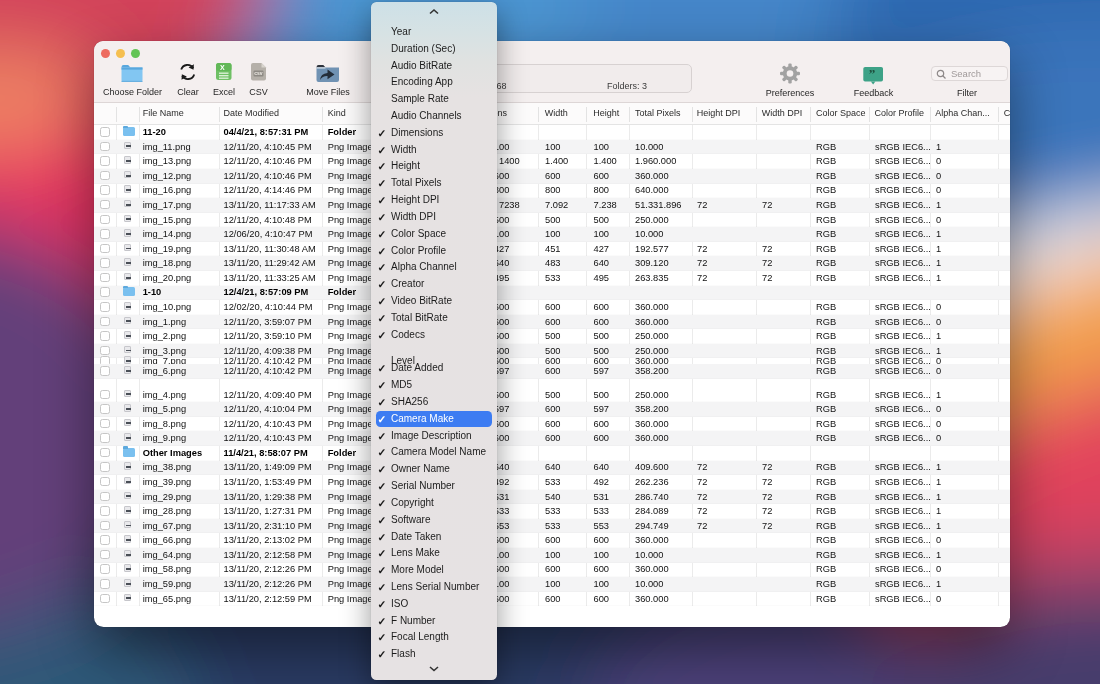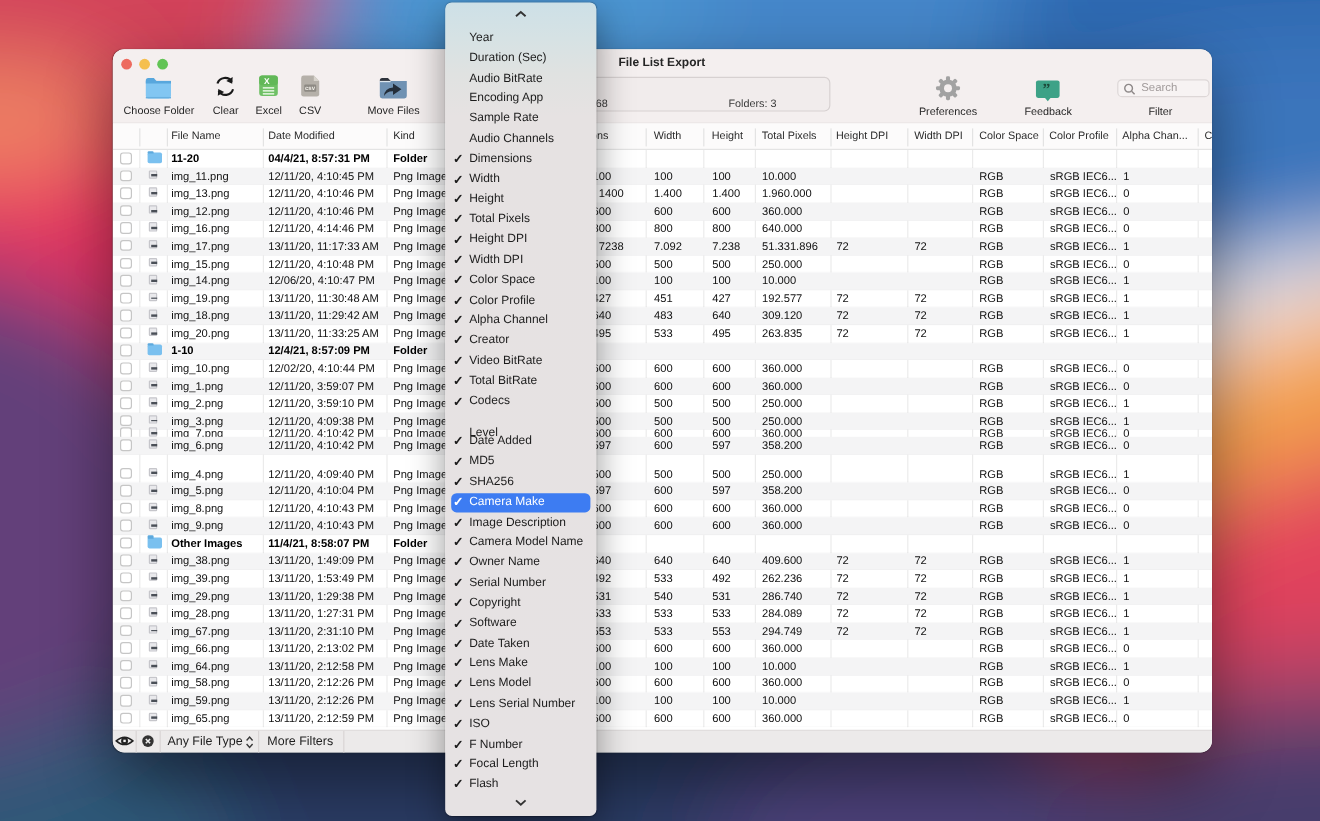--- a/index.html
+++ b/index.html
@@ -76,21 +76,20 @@
 <ellipse cx="-8" cy="100" rx="110" ry="52" fill="#ee8263"></ellipse>
 <ellipse cx="-75" cy="425" rx="255" ry="205" fill="#64407a"></ellipse>
 </g>
     </svg>
   </div>
 <div id="win">
 <div id="tbar">
 <div class="tl" style="left:6.5px;background:#ed6b5f"></div>
 <div class="tl" style="left:21.5px;background:#f5bf4f"></div>
 <div class="tl" style="left:37px;background:#62c455"></div>
-<div id="title">File List Export</div>
 <svg width="915" height="62">
 
 <g transform="translate(27,23)">
  <path d="M0.5 3.2 Q0.5 1 2.5 1 L7.2 1 L9.4 3.6 L0.5 3.6 Z" fill="#58a7dd"></path>
  <path d="M0.5 3.4 L21.5 3.4 L21.5 16 Q21.5 18 19.5 18 L2.5 18 Q0.5 18 0.5 16 Z" fill="#82c6f2"></path>
  <rect x="0.5" y="3.4" width="21" height="2.2" fill="#58a7dd"></rect>
  <rect x="0.5" y="16.8" width="21" height="1.2" fill="#68b0e0"></rect>
 </g>
 
 <g transform="translate(86,23)">
@@ -657,43 +656,20 @@
 <span style="left:233.7px">Png Image</span>
 <span style="left:374.5px">600 x 600</span>
 <span style="left:451px">600</span>
 <span style="left:499.5px">600</span>
 <span style="left:541px">360.000</span>
 <span style="left:722px">RGB</span>
 <span style="left:781px">sRGB IEC6...</span>
 <span style="left:842px">0</span>
 </div>
 </div>
-<div id="bbar">
-<svg width="300" height="20">
-<g transform="translate(2.8,4.0)" fill="none" stroke="#222" stroke-width="1.15">
-<path d="M0 4.4 Q7 -1.8 14 4.4 Q7 10.6 0 4.4 Z"></path>
-<circle cx="7" cy="4.4" r="2.9" fill="#222" stroke="none"></circle>
-<rect x="6" y="3.4" width="2" height="2" fill="#f5f5f5" stroke="none"></rect>
-</g>
-<g transform="translate(24.5,3.8)">
-<circle cx="4.8" cy="4.8" r="4.8" fill="#333"></circle>
-<path d="M3 3 L6.6 6.6 M6.6 3 L3 6.6" stroke="#eee" stroke-width="1.3"></path>
-</g>
-</svg>
-<div class="bsep" style="left:19.3px"></div>
-<div class="bsep" style="left:39.1px"></div>
-<div class="bsep" style="left:121px"></div>
-<div class="bsep" style="left:191.7px"></div>
-<div class="btxt" style="left:45.5px">Any File Type</div>
-<svg width="10" height="12" style="left:110px;top:4.5px" fill="none" stroke="#3a3a3a" stroke-width="1.2">
-        <path d="M1.5 4 L4 1.2 L6.5 4"></path>
-        <path d="M1.5 7 L4 9.8 L6.5 7"></path>
-      </svg>
-<div class="btxt" style="left:128.8px">More Filters</div>
-</div>
 </div>
 <div id="menu">
 <svg width="10" height="6" style="left:58px;top:6.5px" fill="none" stroke="#333" stroke-width="1.6">
       <path d="M1 4.5 L5 1 L9 4.5"></path>
     </svg>
 <div class="mi" style="top:21.90px">
 <span class="mt">Year</span>
     </div>
 <div class="mi" style="top:38.72px">
 <span class="mt">Duration (Sec)</span>
@@ -808,21 +784,21 @@
 <div class="mi" style="top:526.50px">
 <span class="ck">✓</span>
 <span class="mt">Date Taken</span>
     </div>
 <div class="mi" style="top:543.32px">
 <span class="ck">✓</span>
 <span class="mt">Lens Make</span>
     </div>
 <div class="mi" style="top:560.14px">
 <span class="ck">✓</span>
-<span class="mt">Lens Model</span>
+<span class="mt">More Model</span>
     </div>
 <div class="mi" style="top:576.96px">
 <span class="ck">✓</span>
 <span class="mt">Lens Serial Number</span>
     </div>
 <div class="mi" style="top:593.78px">
 <span class="ck">✓</span>
 <span class="mt">ISO</span>
     </div>
 <div class="mi" style="top:610.60px">

